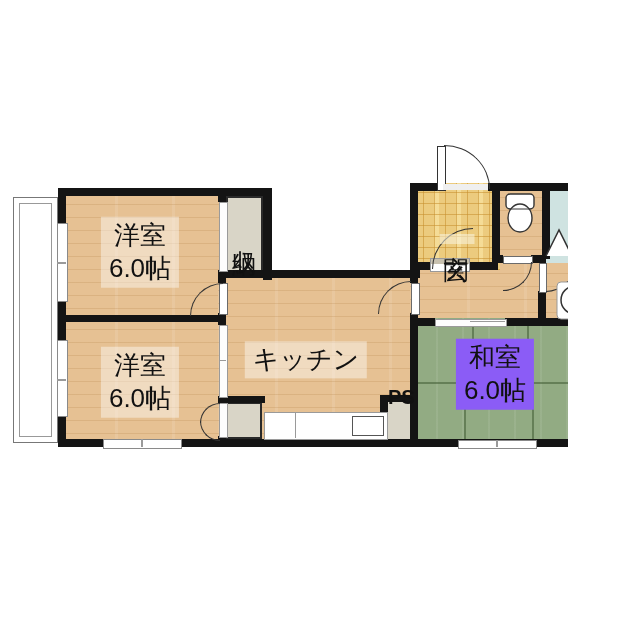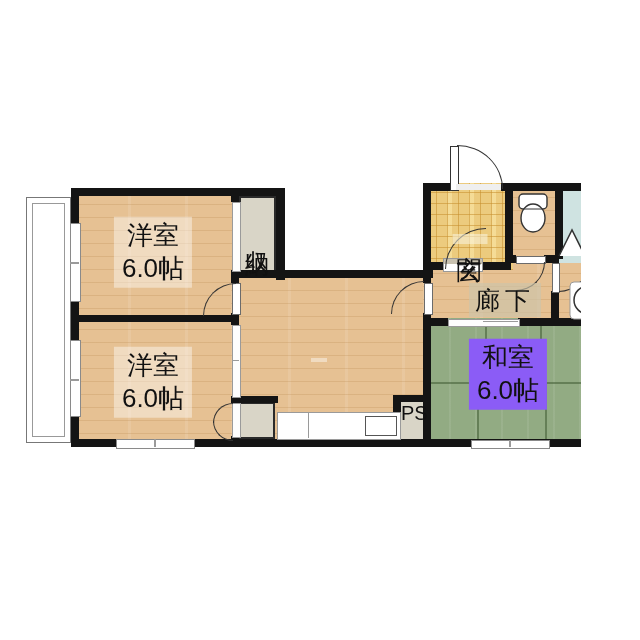--- a/index.html
+++ b/index.html
@@ -1,17 +1,17 @@
 <!DOCTYPE html>
 <html><head>
 <meta charset="utf-8">
 <style>
   html,body{margin:0;padding:0;background:#fff;}
   #canvas{position:relative;width:568px;height:640px;background:#fff;overflow:hidden;
-          font-family:"Liberation Sans","DejaVu Sans",sans-serif;color:#111;margin-left:13px;}
+          font-family:"Liberation Sans","DejaVu Sans",sans-serif;color:#111;}
   .abs{position:absolute;box-sizing:border-box;}
   .wall{position:absolute;background:#141414;}
   .wood{background-color:#e6c193;
         background-image:repeating-linear-gradient(0deg, rgba(175,125,65,0.22) 0 1px, transparent 1px 13px),
                          repeating-linear-gradient(90deg, rgba(255,255,255,0.10) 0 3px, transparent 3px 57px);}
   .tile{background-color:#eccb7e;
         background-image:repeating-linear-gradient(0deg, rgba(198,142,44,0.55) 0 1px, transparent 1px 11px),
                          repeating-linear-gradient(90deg, rgba(198,142,44,0.55) 0 1px, transparent 1px 11px),
                          repeating-linear-gradient(90deg, rgba(255,240,180,0.45) 0 5px, transparent 5px 22px);}
   .tatami{background-color:#92ab83;
@@ -161,24 +161,24 @@
 
   <div class="room-label" style="left:140px;top:252px;">
     <span style="display:block;">洋室</span>
     <span style="display:block;">6.0帖</span>
   </div>
   <div class="room-label" style="left:140px;top:382px;">
     <span style="display:block;">洋室</span>
     <span style="display:block;">6.0帖</span>
   </div>
   <div class="room-label" style="left:306px;top:360px;">
+    <span style="display:block;">キッチン</span>
   </div>
   <div class="room-label" style="left:495px;top:374px;background:#8b5cf6;">
     <span style="display:block;">和室</span>
     <span style="display:block;">6.0帖</span>
   </div>
   <div class="vtext" style="left:457px;top:239px;background:rgba(250,245,225,0.55);padding:2px 1px;">玄関</div>
-  <div class="room-label" style="left:492px;top:300px;background:rgba(205,196,170,0.65);font-size:25px;letter-spacing:5px;padding:1px 6px;">廊下</div>
   <div class="vtext" style="left:244px;top:234px;font-size:24px;">収納</div>
   <div class="vtext" style="left:600px;top:362px;font-size:23px;">収納</div>
-  <div class="abs" style="left:388px;top:402px;width:24px;text-align:center;font-size:20px;">PS</div>
+  <div class="abs" style="left:388px;top:386px;width:24px;text-align:center;font-size:20px;font-weight:bold;">PS</div>
 
 </div>
 
 </body></html>

